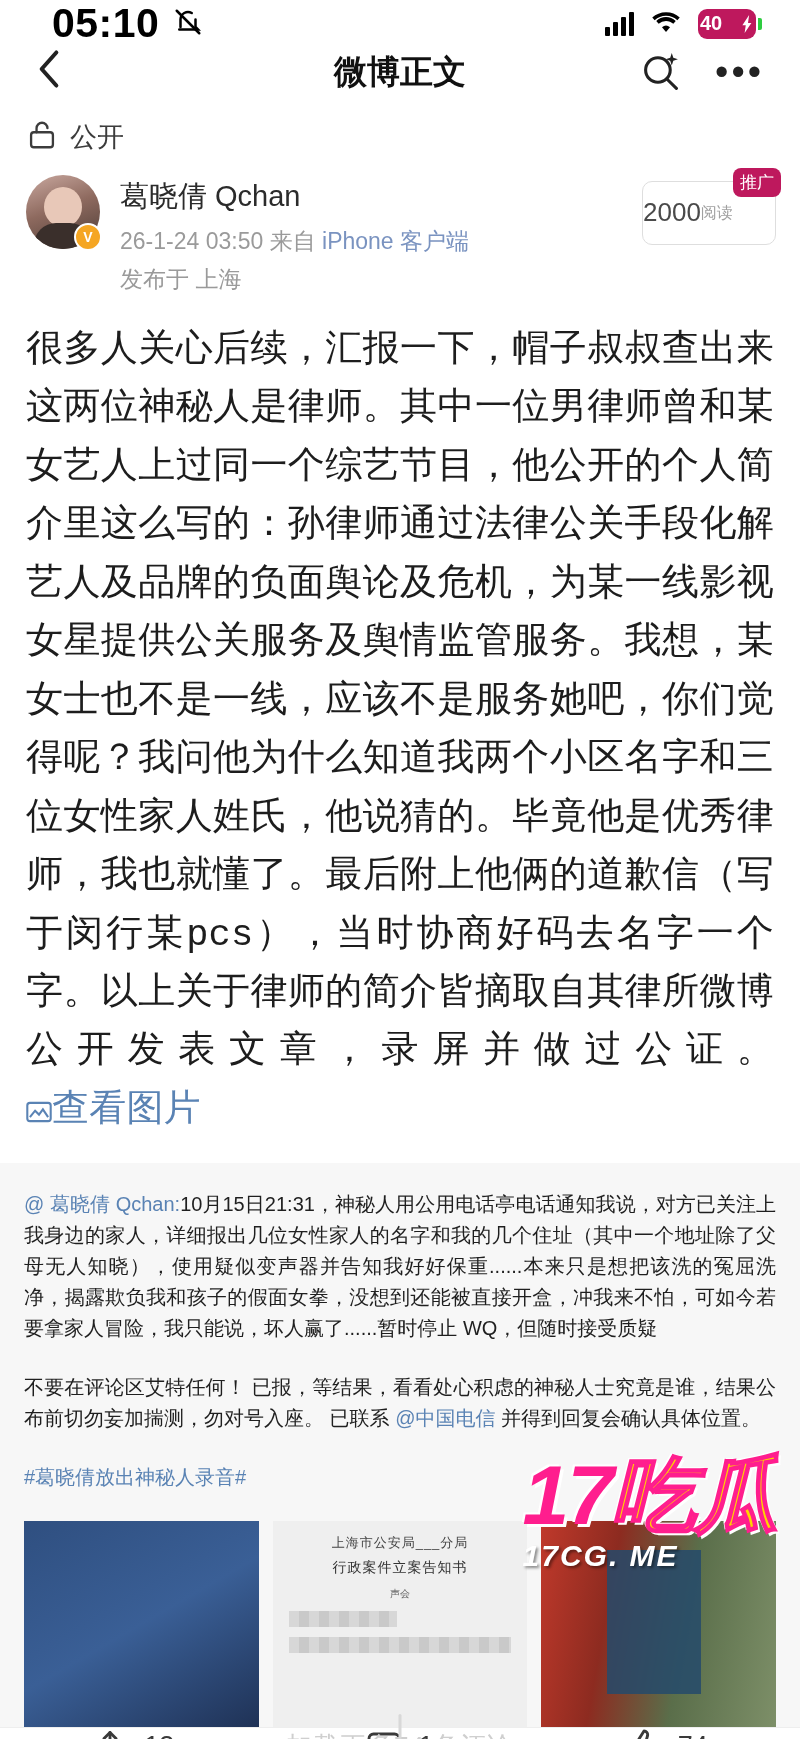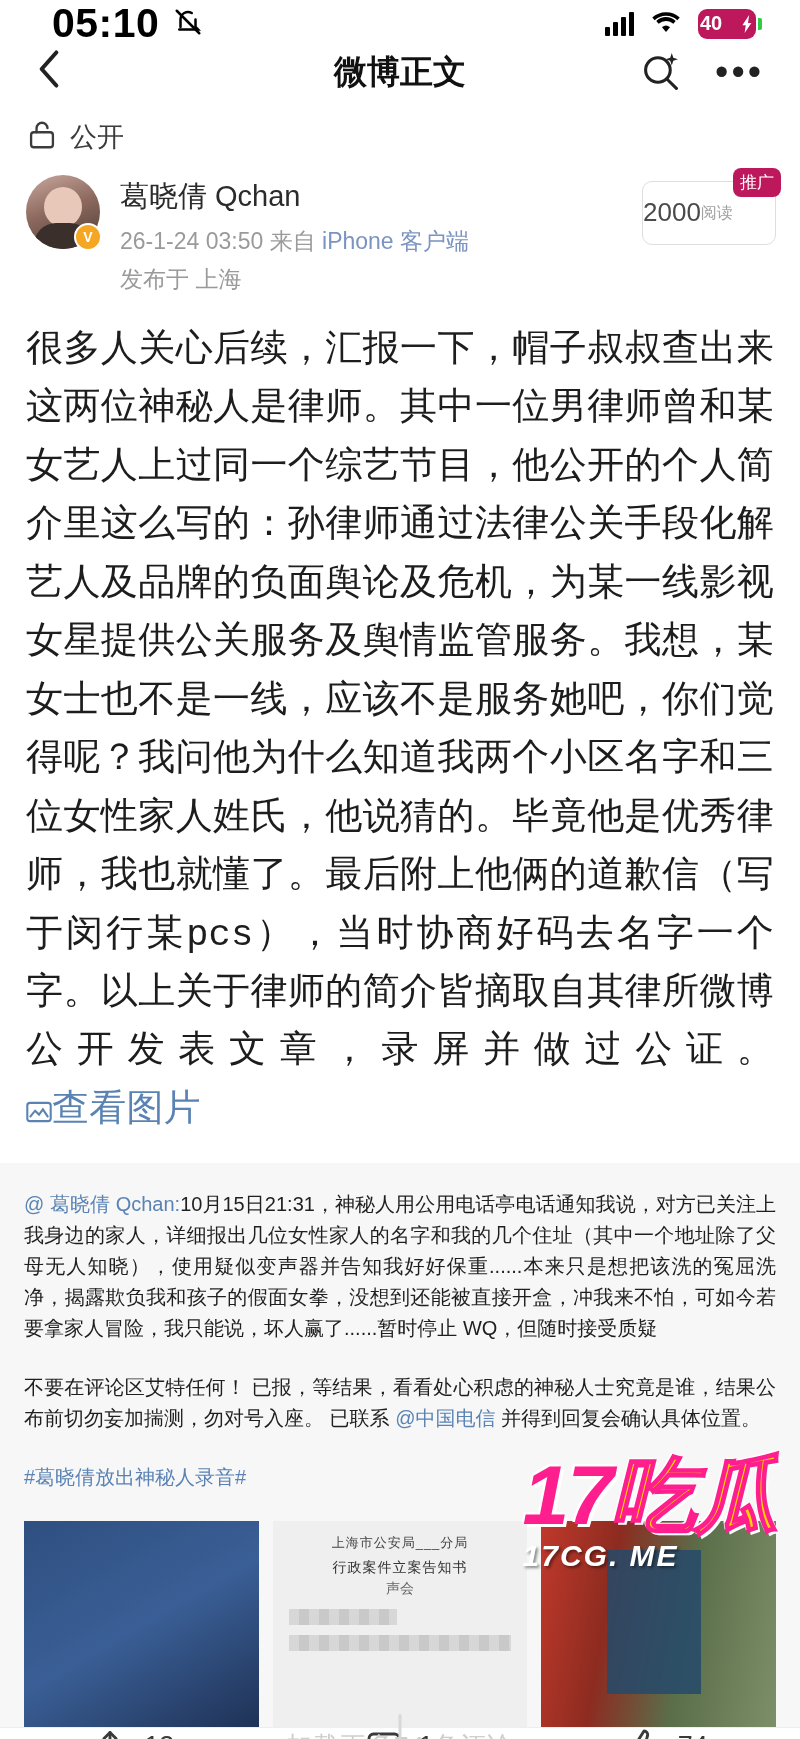--- a/index.html
+++ b/index.html
@@ -321,22 +321,23 @@
     color: #444;
     letter-spacing: 1px;
   }
   .qimg2 .doc-title {
     font-size: 14px;
     color: #333;
     margin-top: 4px;
     letter-spacing: 1px;
   }
   .qimg2 .doc-sub {
-    font-size: 14px;
+    font-size: 10px;
     color: #666;
+    margin-top: 8px;
   }
   .qimg2 .blur-line {
     height: 16px;
     margin: 10px 6px 0 6px;
     background: repeating-linear-gradient(90deg,#d7d7d7 0 10px,#c9c9c9 10px 20px);
   }
   .qimg2 .blur-line.short { width: 46%; }
   .qimg3 {
     background: linear-gradient(100deg, #c0392b 0%, #8d2b20 30%, #5a6e4a 60%, #7d8f68 100%);
   }

